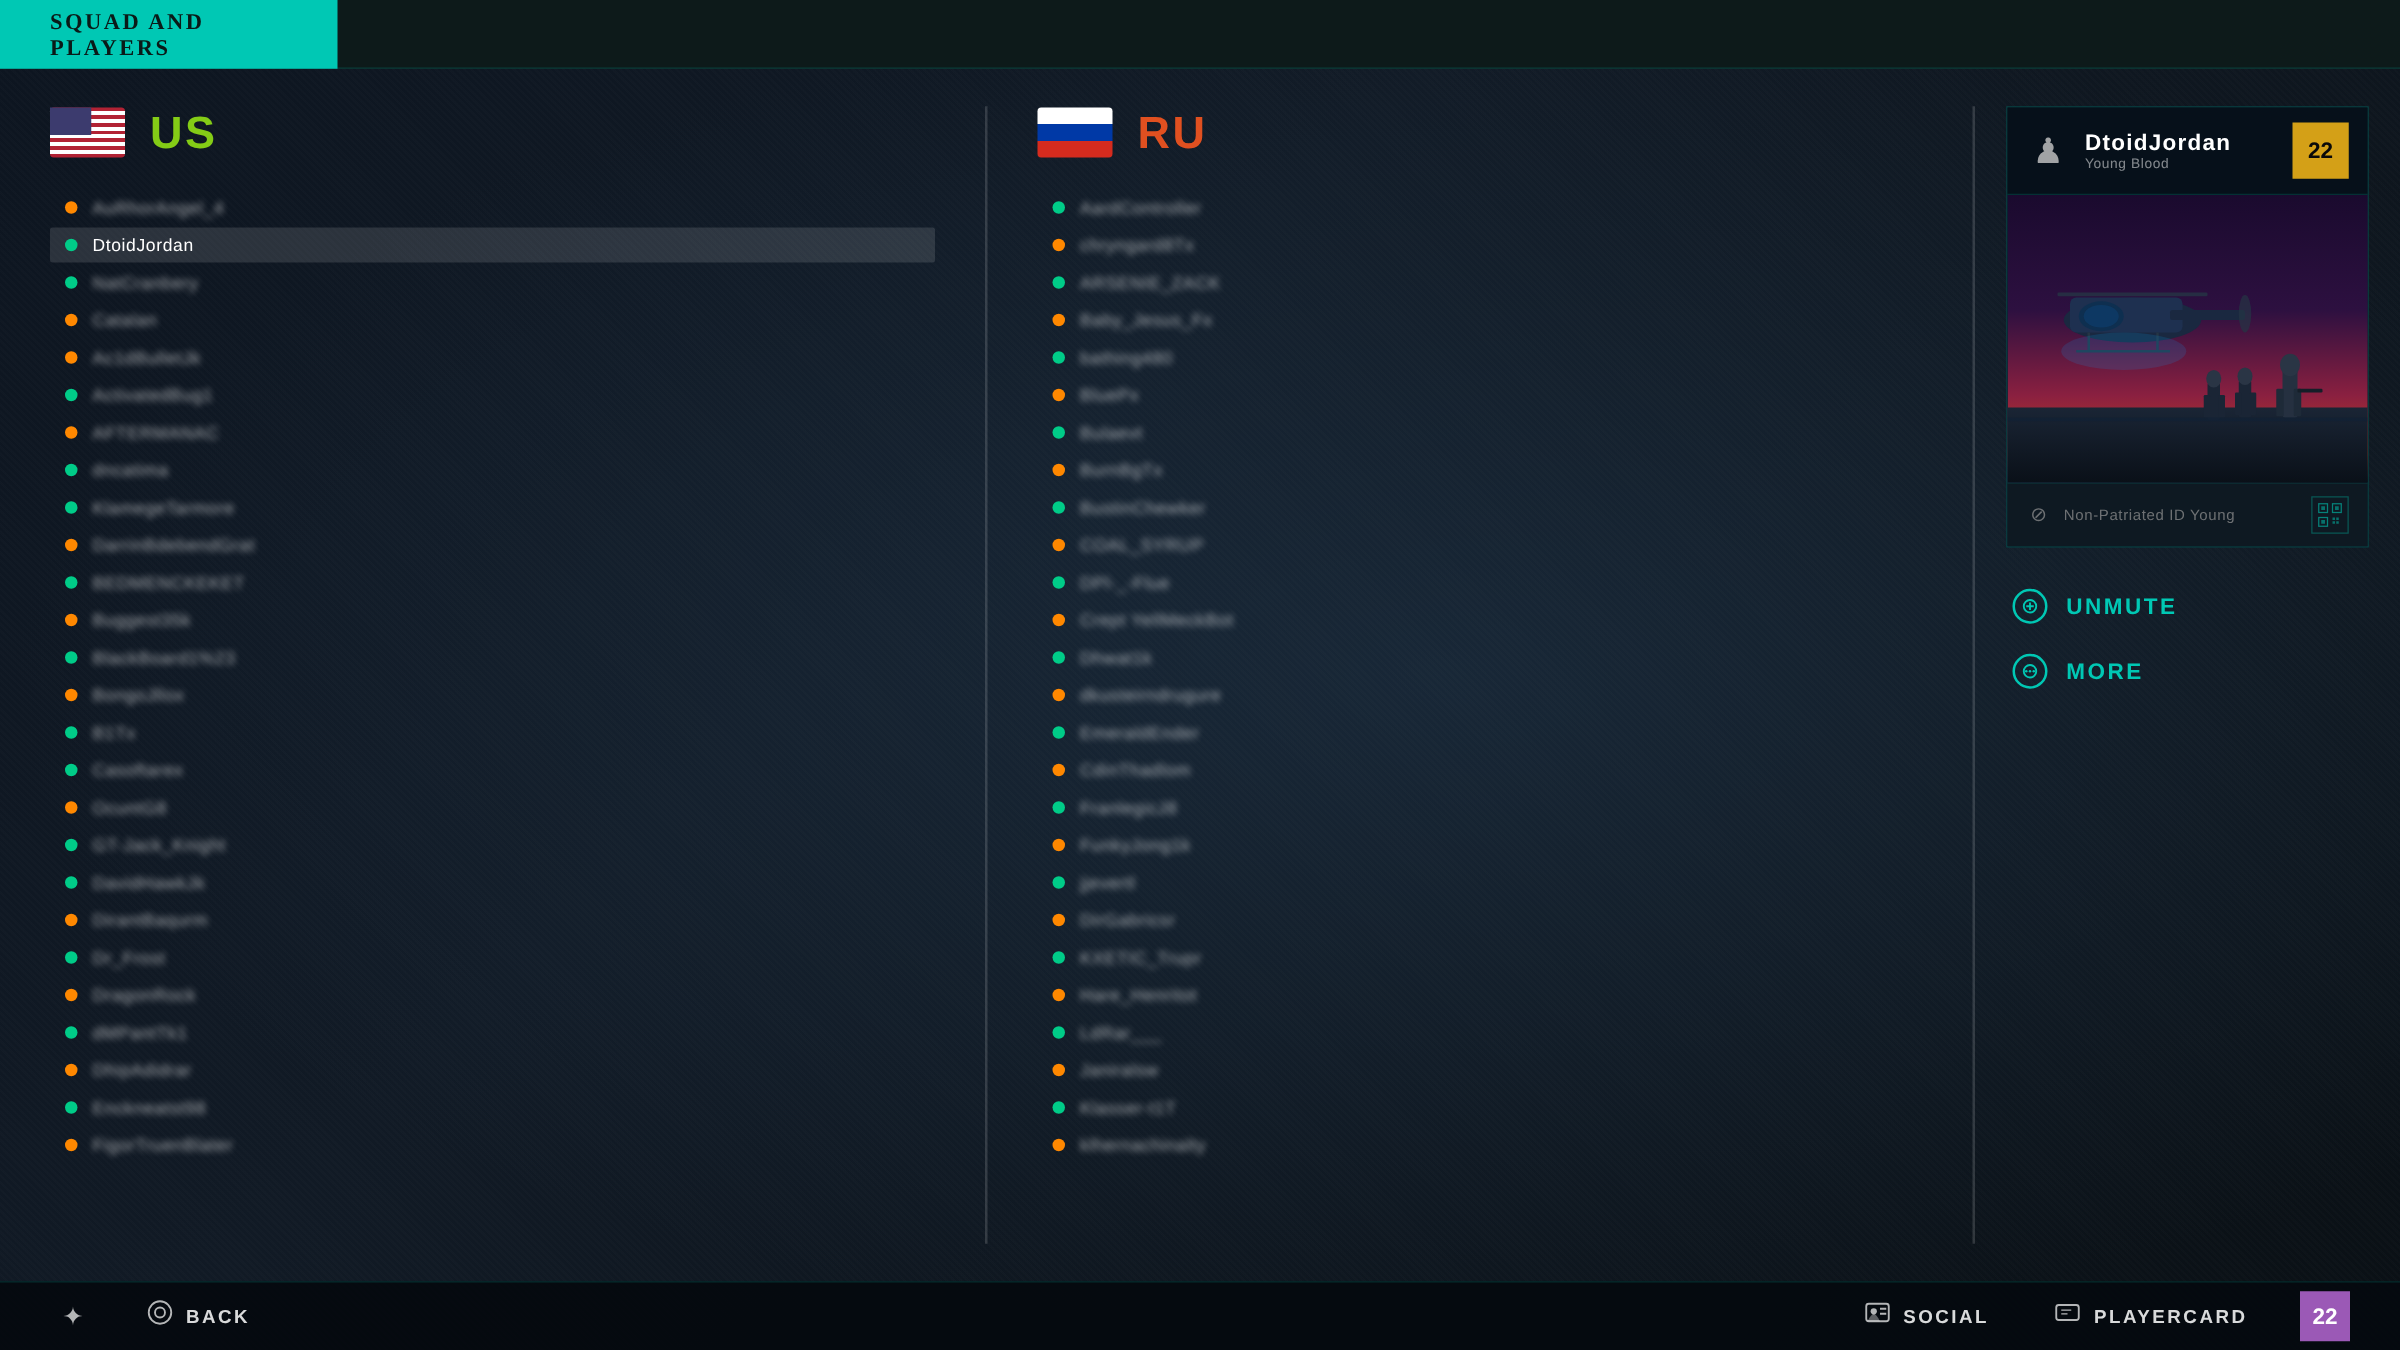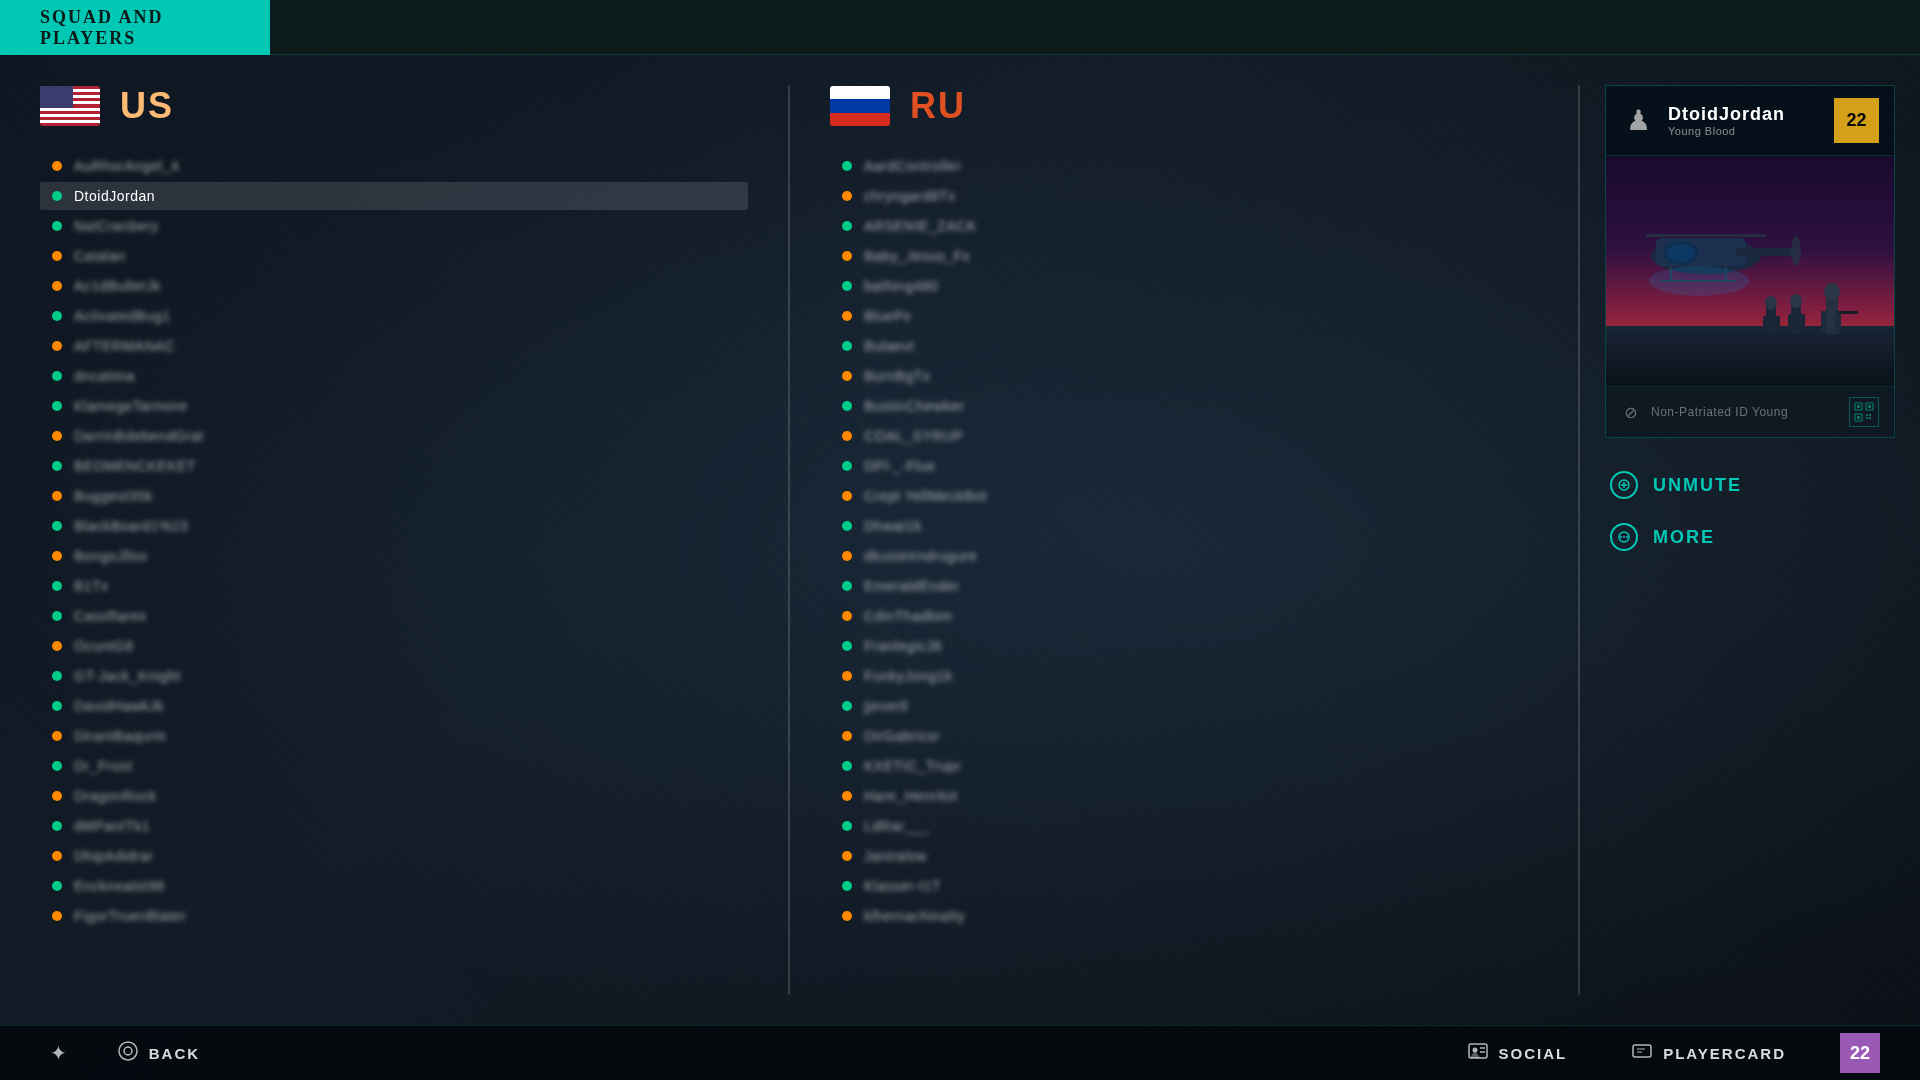--- a/index.html
+++ b/index.html
@@ -126,21 +126,21 @@
       background: #3C3B6E;
     }
 
     .flag-ru {
       background: linear-gradient(180deg, #fff 0%, #fff 33.3%, #0039A6 33.3%, #0039A6 66.6%, #D52B1E 66.6%, #D52B1E 100%);
     }
 
     .team-name {
       font-size: 36px;
       font-weight: 700;
-      color: #fdba74;
+      color: #84cc16;
       letter-spacing: 2px;
     }
 
     .team-name.ru {
       color: #e05020;
     }
 
     
     .divider {
       width: 2px;
@@ -396,21 +396,21 @@
       font-size: 15px;
       font-weight: 700;
       color: rgba(255,255,255,0.85);
       letter-spacing: 2px;
       text-transform: uppercase;
     }
 
     .footer-right {
       margin-left: auto;
       display: flex;
-      gap: 44px;
+      gap: 32px;
     }
 
     .footer-level {
       width: 40px;
       height: 40px;
       background: #9b59b6;
       display: flex;
       align-items: center;
       justify-content: center;
       font-size: 18px;

